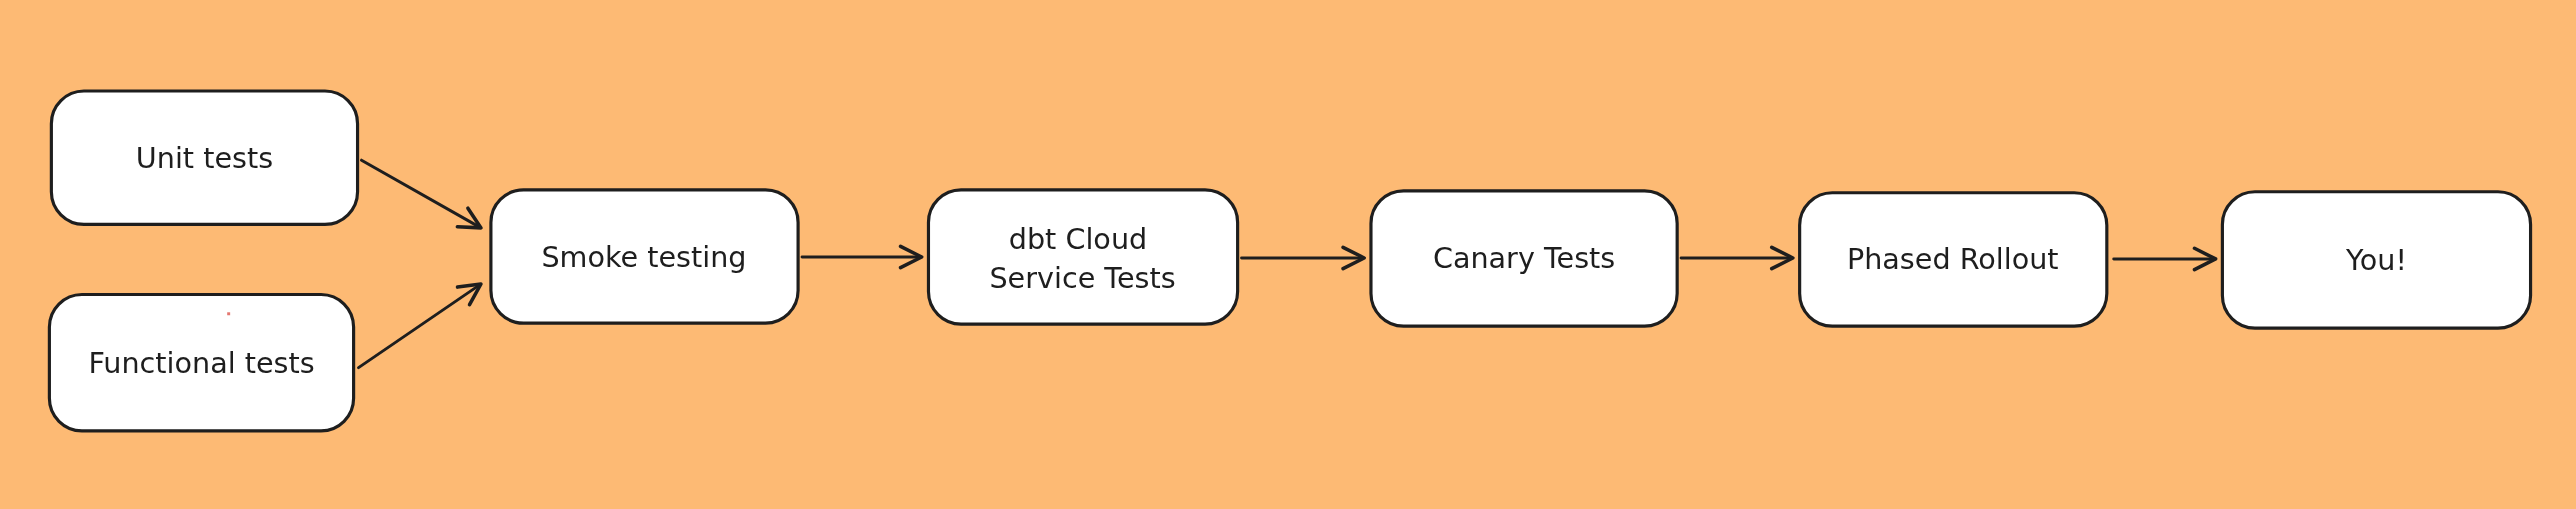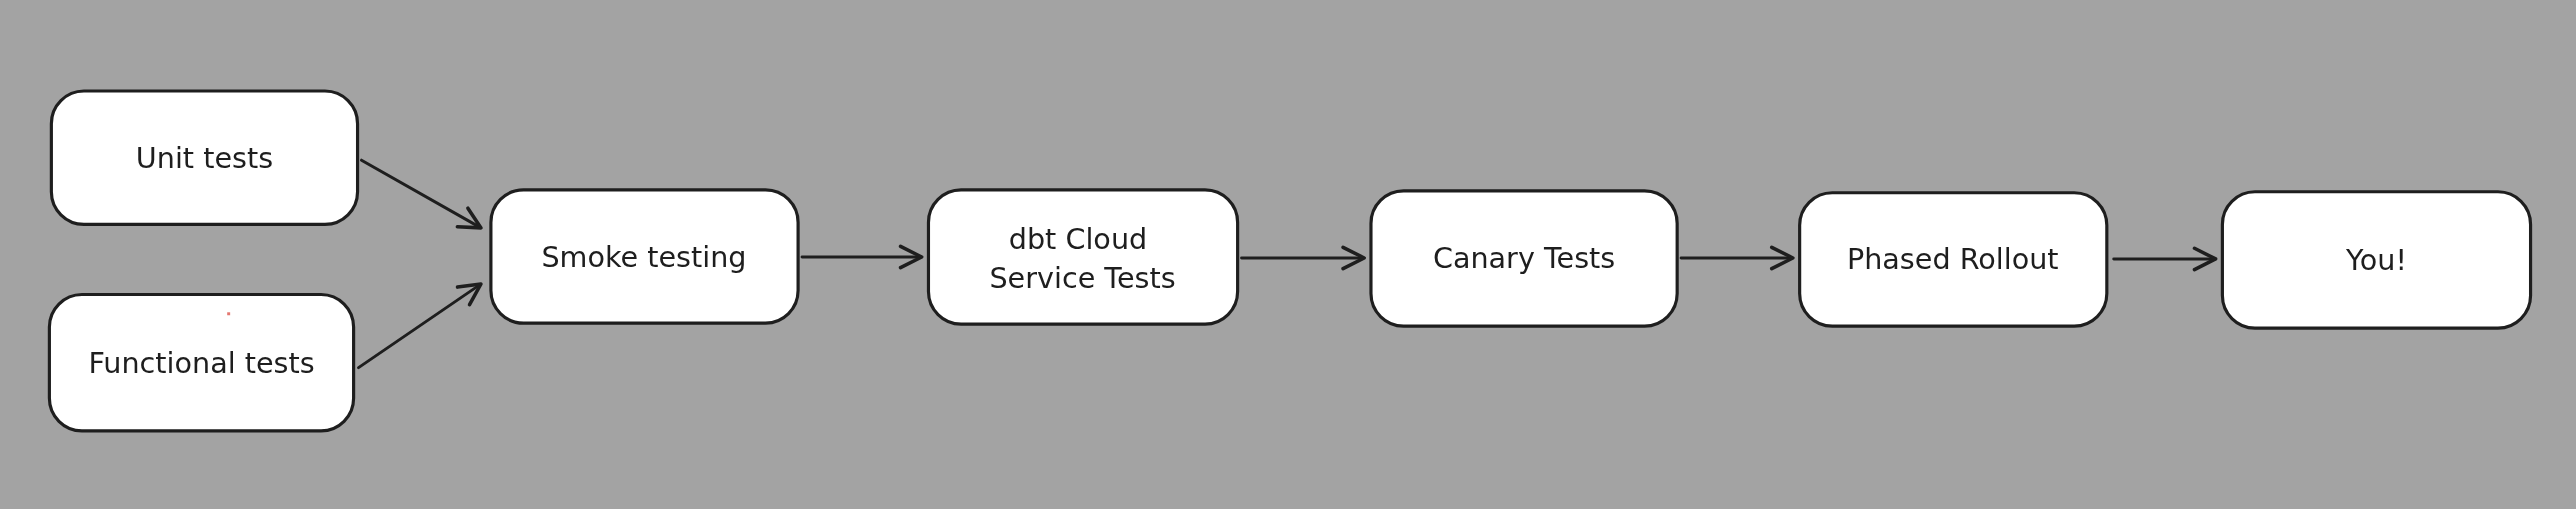--- a/index.html
+++ b/index.html
@@ -3,21 +3,21 @@
 <meta charset="utf-8">
 <style>
   html, body {
     margin: 0;
     padding: 0;
     background: #ffffff;
   }
   .canvas-wrap {
     width: 2576px;
     height: 510px;
-    background: #a3a3a3;
+    background: #fdba74;
     position: relative;
     overflow: hidden;
     text-align: right;
   }
   svg {
     display: block;
     font-family: "DejaVu Sans", sans-serif;
   }
   .node-rect {
     fill: #ffffff;

